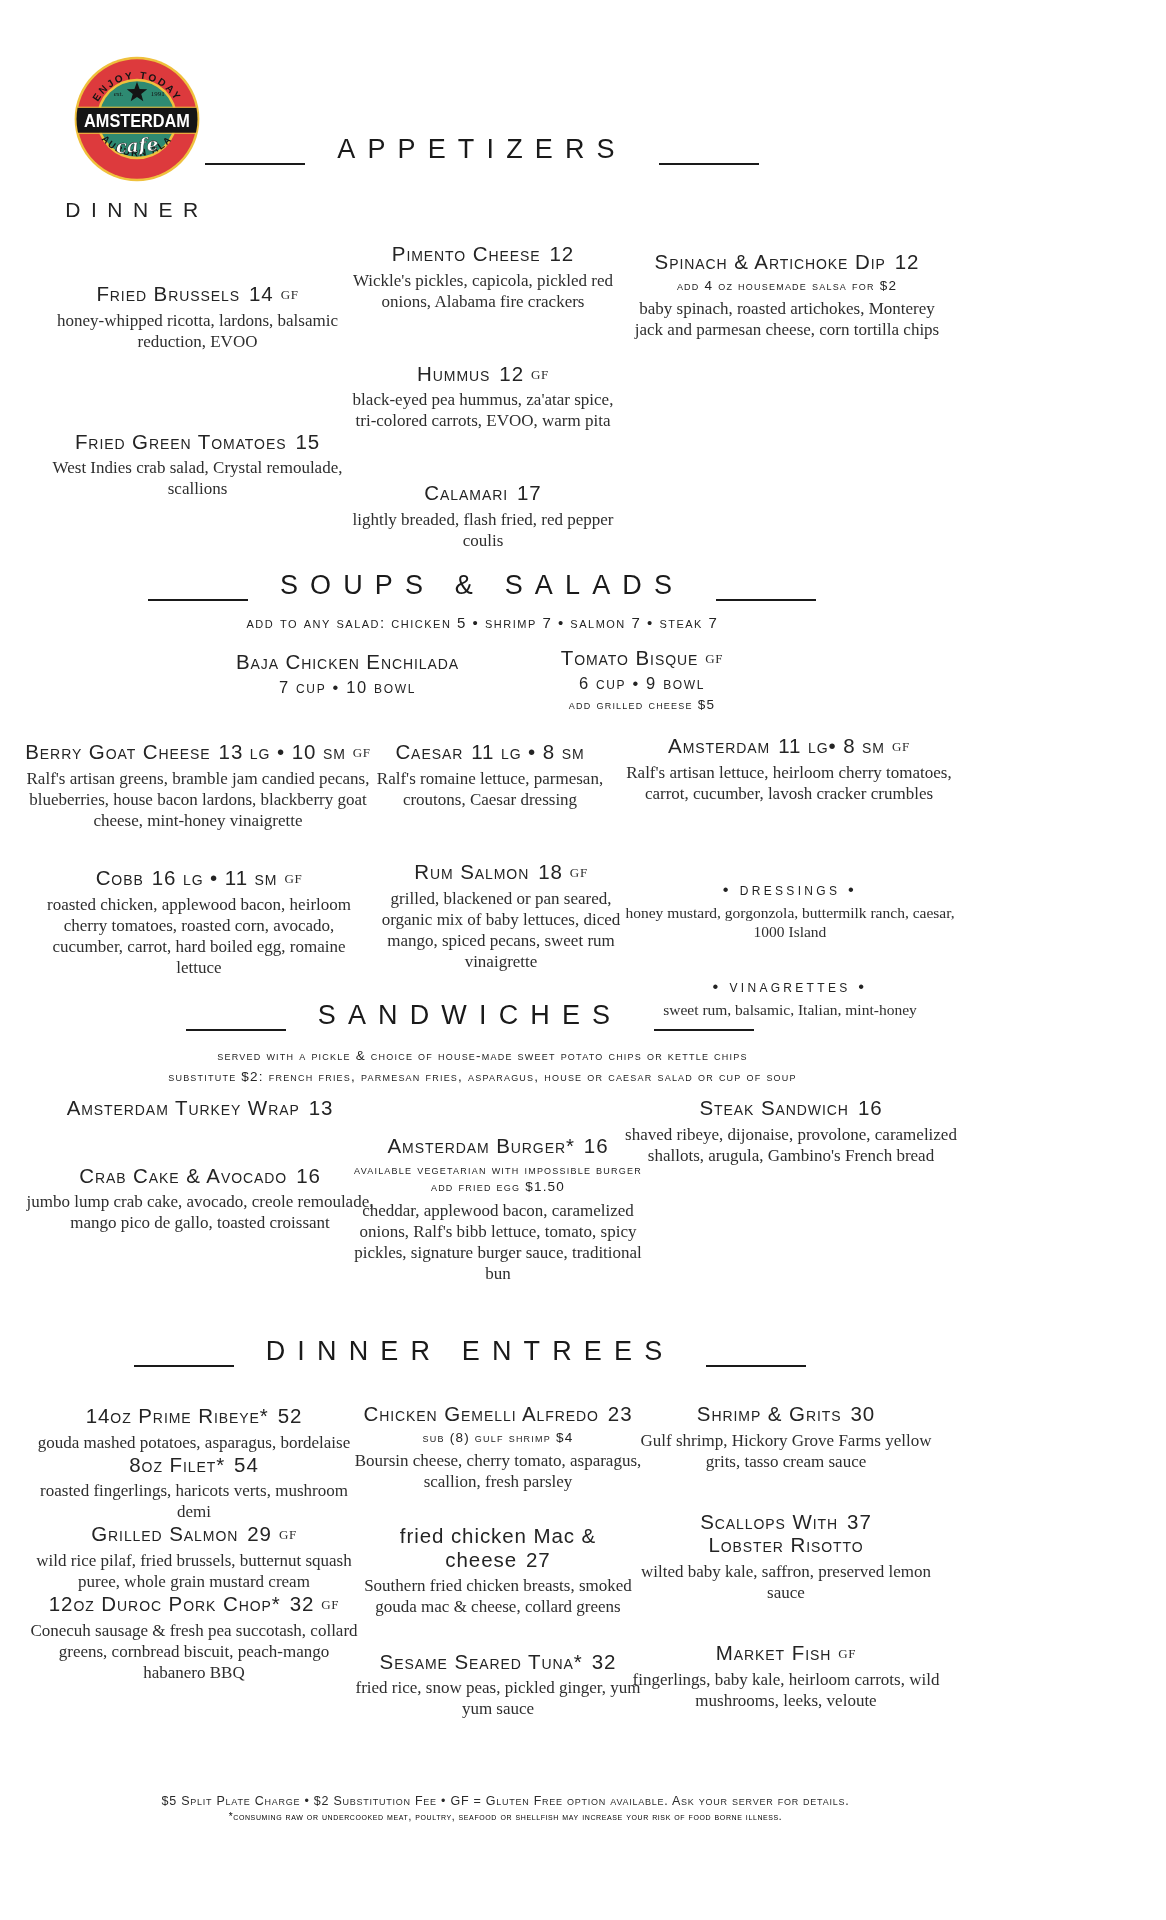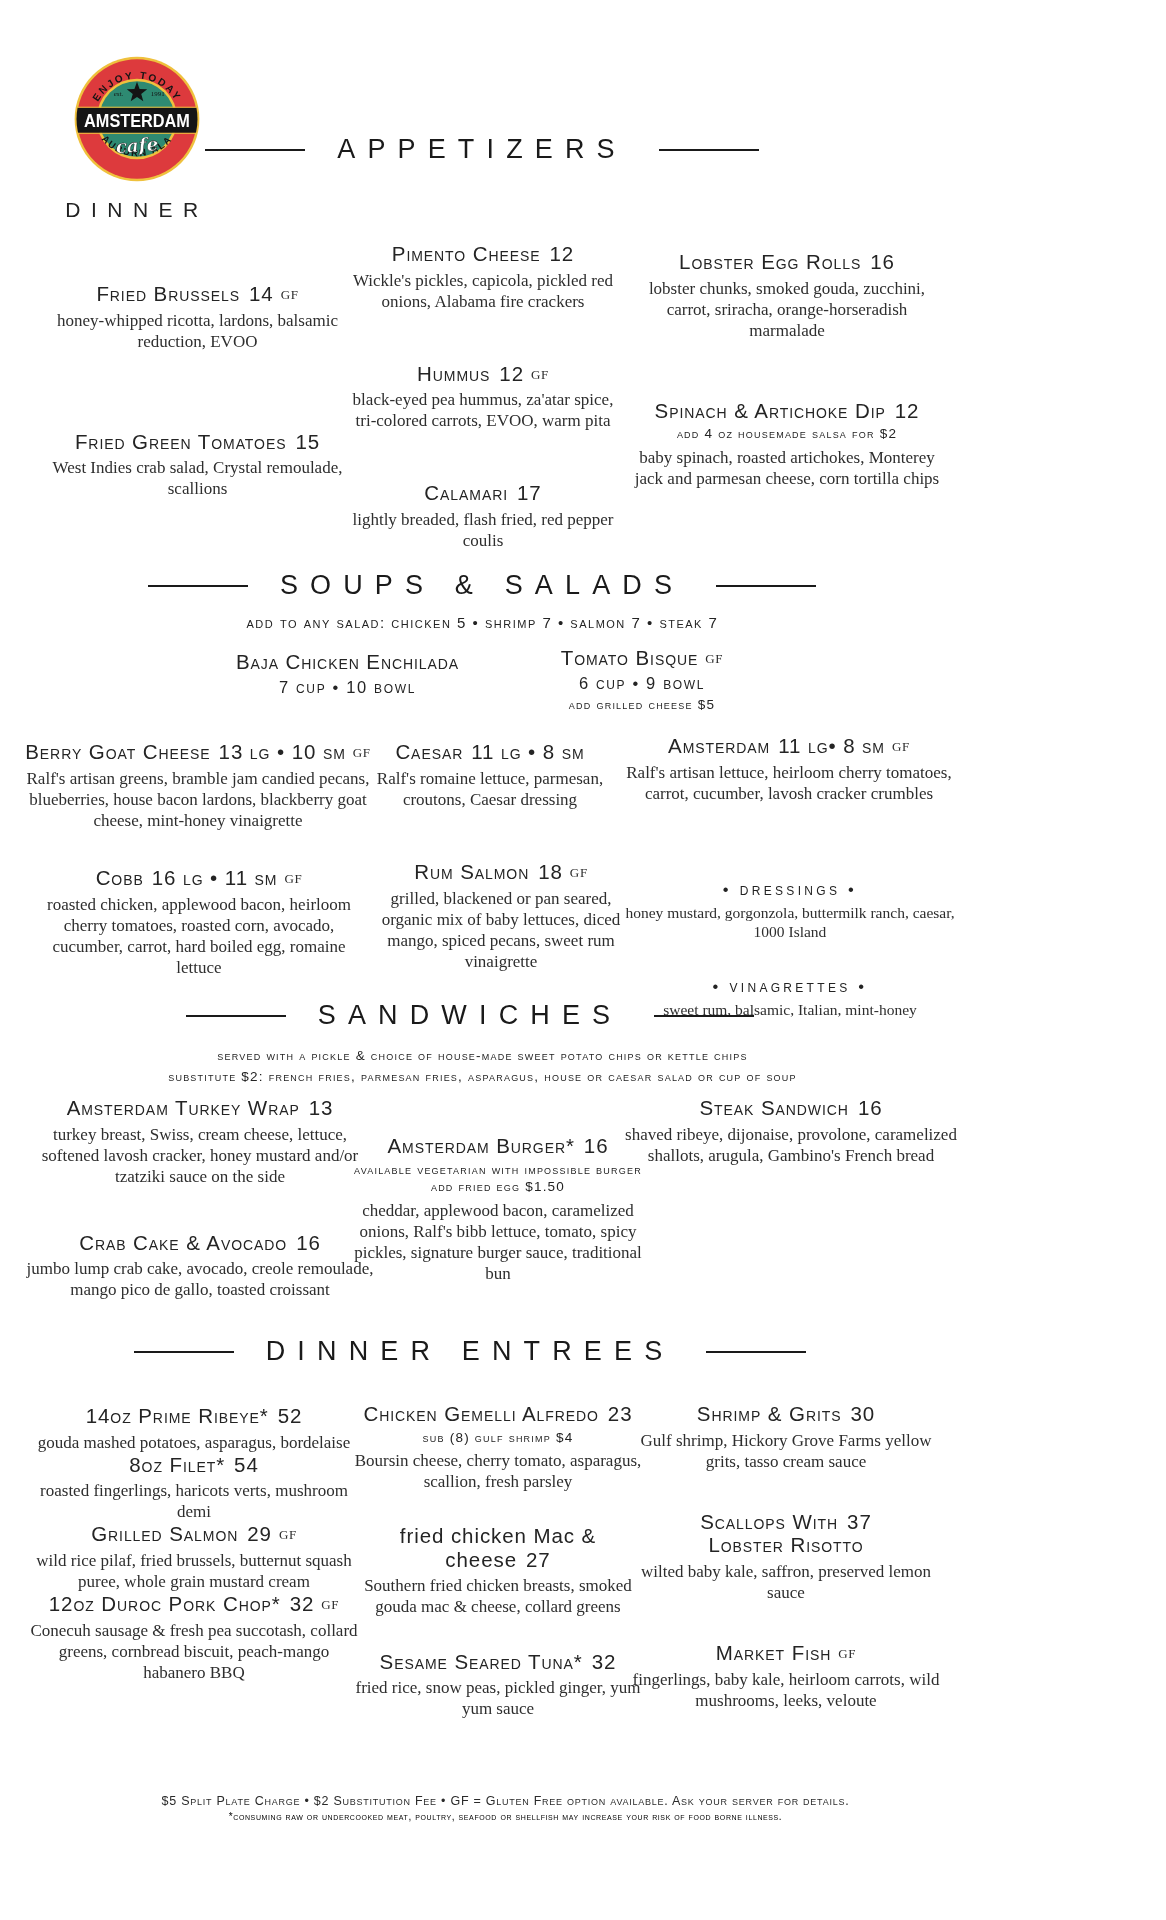--- a/index.html
+++ b/index.html
@@ -7,21 +7,21 @@
   #page {
     position:relative; width:1166px; height:1920px;
     background:#ffffff; color:#1f1f1f; overflow:hidden;
     font-family:"Liberation Sans", sans-serif;
   }
   .abs { position:absolute; }
   .col { position:absolute; display:flex; flex-direction:column; text-align:center;justify-content:flex-end; }
   .item { text-align:center; }
 
   
-  .sec-head { position:absolute; display:flex; align-items:center; justify-content:center; gap:32px; }
+  .sec-head { position:absolute; display:flex; align-items:flex-end; justify-content:center; gap:32px; }
   .rule { height:2px; background:#1a1a1a; flex:0 0 100px; }
   .sec-title { font-size:27px; letter-spacing:.45em; color:#1a1a1a; white-space:nowrap; }
 
   
   .item-title { font-size:20.5px; font-variant:small-caps; letter-spacing:.045em; color:#242424; line-height:1.15; }
   .item-title.plain { font-variant:normal; }
   .price { margin-left:9px; font-variant:normal; }
   .price:empty { display:none; margin:0; }
   .sizes { margin-left:8px; text-transform:lowercase; font-variant:small-caps; }
   .gf { font-family:"Liberation Serif", serif; font-size:13px; font-variant:normal; letter-spacing:.05em; margin-left:7px; position:relative; top:-2px; color:#2b2b2b; }
@@ -113,24 +113,20 @@
       <div class="desc">black-eyed pea hummus, za'atar spice, tri-colored carrots, EVOO, warm pita</div>
     </div>
     <div class="item">
       <div class="item-title"><span>Calamari</span><span class="price">17</span></div>
       <div class="desc">lightly breaded, flash fried, red pepper coulis</div>
     </div>
   </div>
 
   <div class="col" style="left:628px; top:250px; width:318px; gap:58px;">
     <div class="item">
-      <div class="item-title"><span>Lobster Egg Rolls</span><span class="price">16</span></div>
-      <div class="desc">lobster chunks, smoked gouda, zucchini, carrot, sriracha, orange-horseradish marmalade</div>
-    </div>
-    <div class="item">
       <div class="item-title"><span>Spinach &amp; Artichoke Dip</span><span class="price">12</span></div>
       <div class="subnote">ADD 4 OZ HOUSEMADE SALSA FOR $2</div>
       <div class="desc">baby spinach, roasted artichokes, Monterey jack and parmesan cheese, corn tortilla chips</div>
     </div>
   </div>
 
   <div class="sec-head" style="left:150px; top:570px; width:664px;">
     <div class="rule"></div>
     <div class="sec-title">SOUPS &amp; SALADS</div>
     <div class="rule"></div>
@@ -199,21 +195,20 @@
     <div class="rule"></div>
   </div>
   <div class="abs" style="left:30px; top:1044px; width:905px; text-align:center;">
     <div class="subnote">SERVED WITH A PICKLE &amp; CHOICE OF HOUSE-MADE SWEET POTATO CHIPS OR KETTLE CHIPS</div>
     <div class="subnote">SUBSTITUTE $2: FRENCH FRIES, PARMESAN FRIES, ASPARAGUS, HOUSE OR CAESAR SALAD OR CUP OF SOUP</div>
   </div>
 
   <div class="col" style="left:26px; top:1096px; width:348px; gap:44px;">
     <div class="item">
       <div class="item-title"><span>Amsterdam Turkey Wrap</span><span class="price">13</span></div>
-      <div class="desc">turkey breast, Swiss, cream cheese, lettuce, softened lavosh cracker, honey mustard and/or tzatziki sauce on the side</div>
     </div>
     <div class="item">
       <div class="item-title"><span>Crab Cake &amp; Avocado</span><span class="price">16</span></div>
       <div class="desc">jumbo lump crab cake, avocado, creole remoulade, mango pico de gallo, toasted croissant</div>
     </div>
   </div>
 
   <div class="col" style="left:352px; top:1134px; width:292px;">
     <div class="item">
       <div class="item-title"><span>Amsterdam Burger*</span><span class="price">16</span></div>

